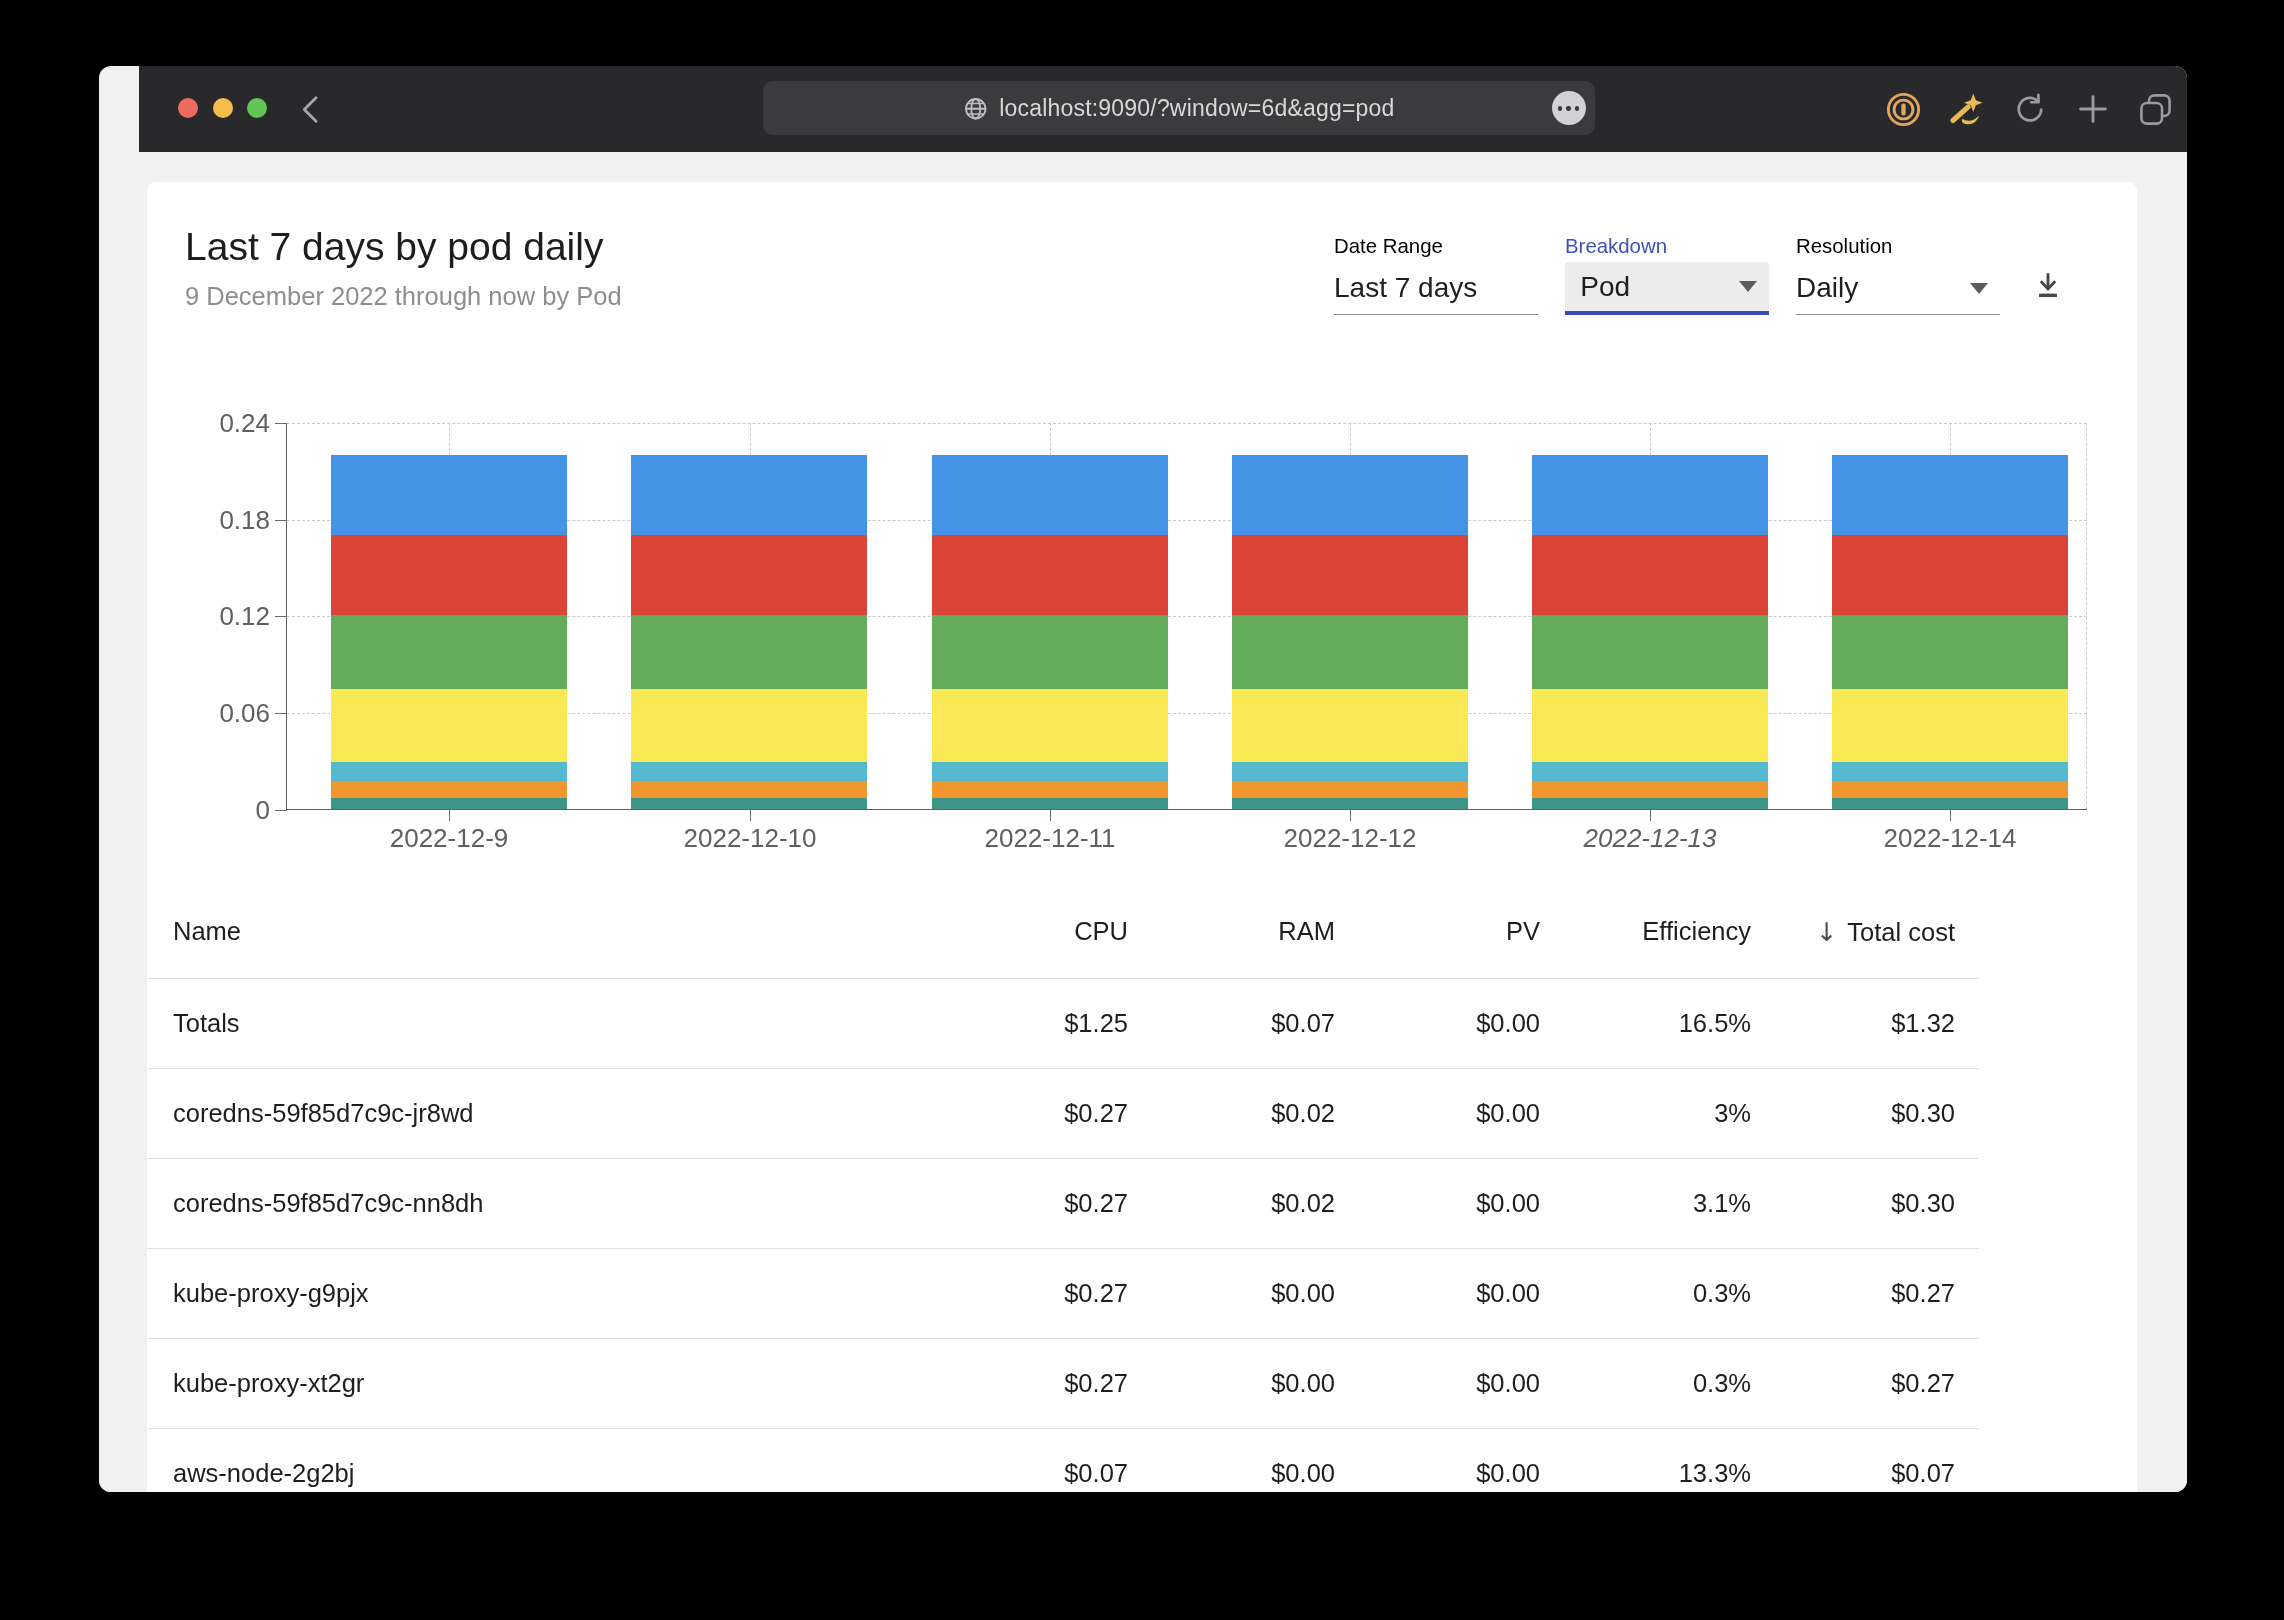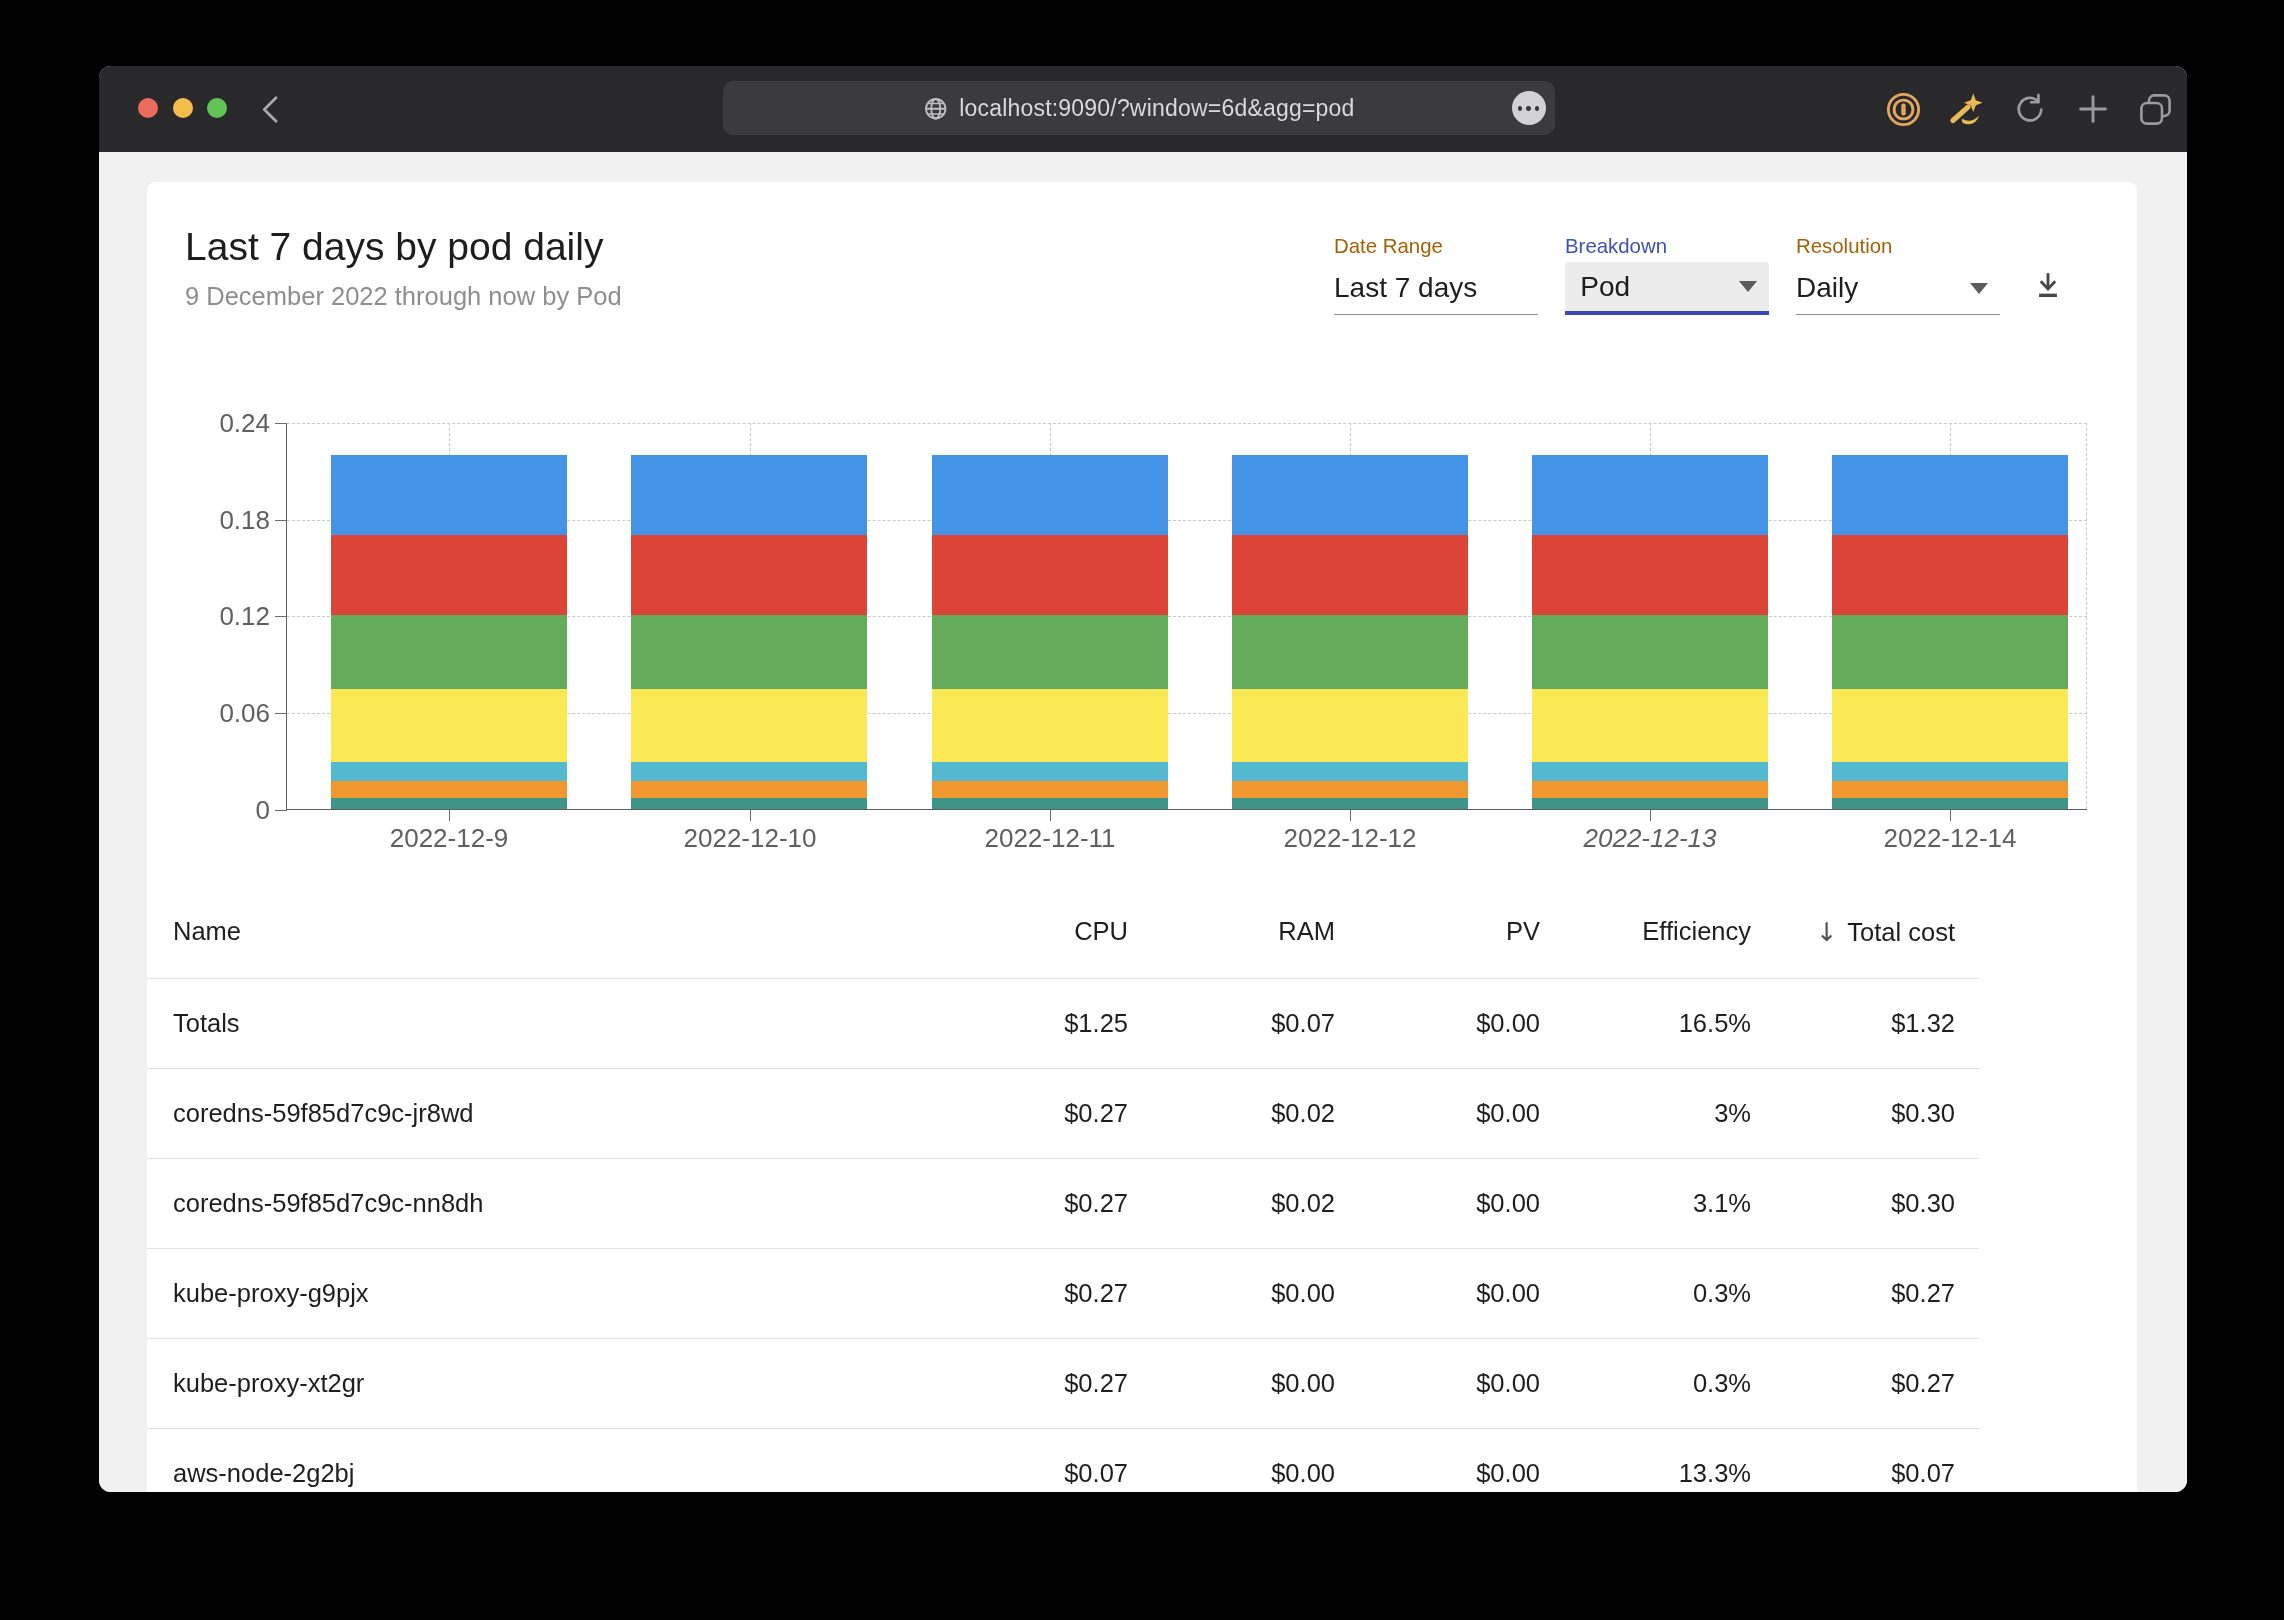--- a/index.html
+++ b/index.html
@@ -3,21 +3,21 @@
 <meta charset="utf-8">
 <style>
   * { box-sizing: border-box; margin: 0; padding: 0; }
   html,body { width: 2284px; height: 1621px; background: #000; overflow: hidden;
     font-family: "Liberation Sans", "DejaVu Sans", sans-serif; }
 
   .window { position: absolute; left: 99px; top: 66px; width: 2088px; height: 1426px;
     border-radius: 12px; overflow: hidden; background: #f1f1f2; }
 
   
-  .titlebar { position: relative; height: 86px; background: #29292b; }
+  .titlebar { position: relative; height: 86px; background: #29292b; margin-left: 40px; }
   .tl { position: absolute; top: 32px; width: 20.4px; height: 20.4px; border-radius: 50%; }
   .tl.close { left: 39px;  background: #ec6a5e; }
   .tl.min   { left: 74px;  background: #f5bd4c; }
   .tl.max   { left: 108px; background: #62c454; }
   .back-btn { position: absolute; left: 155px; top: 25px; width: 34px; height: 37px; }
   .urlbar { position: absolute; left: 624px; top: 15.3px; width: 832px; height: 54px;
     background: #3b3b3e; border-radius: 10.2px; display: flex; align-items: center; justify-content: center; }
   .urlbar .url-text { color: #d9d9da; font-size: 23px; margin-left: 10.2px; letter-spacing: 0.2px; }
   .ellipsis-btn { position: absolute; right: 9.4px; top: 10.2px; width: 34px; height: 34px;
     border-radius: 50%; background: #d2d2d5; display: flex; align-items: center; justify-content: center; gap: 4.3px; }
@@ -28,21 +28,21 @@
   
   .page { position: absolute; top: 86px; left: 0; right: 0; bottom: 0; background: #f1f1f2; margin-top: 10px; }
   .card { position: absolute; left: 48px; top: 20.4px; width: 1990px; height: 1463px;
     background: #fff; border-radius: 8.5px; }
 
   .page-title { position: absolute; left: 38px; top: 43px; font-size: 39px; font-weight: 400; color: #1d1d1d; }
   .page-subtitle { position: absolute; left: 38px; top: 100px; font-size: 25.5px; color: #8e8e8e; }
 
   .controls { position: absolute; left: 1187px; top: 53px; display: flex; align-items: flex-end; }
   .field { width: 204px; margin-right: 27px; display: flex; flex-direction: column; }
-  .field .flabel { font-size: 20.4px; color: #a16207; height: 27px; }
+  .field .flabel { font-size: 20.4px; color: #000000; height: 27px; }
   .field .fvalue-row { height: 53px; display: flex; align-items: center; justify-content: space-between;
     border-bottom: 1.7px solid #8f8f8f; padding-right: 12px; }
   .field .fvalue { font-size: 28px; color: #1e1e1e; }
   .field.focused .flabel { color: #3f51b5; }
   .field.focused .fvalue-row { background: #ececec; border-bottom: 4.3px solid #3a49b5;
     border-radius: 3.4px 3.4px 0 0; padding-left: 15.3px; }
   .caret { width: 0; height: 0; border-left: 9.4px solid transparent; border-right: 9.4px solid transparent;
     border-top: 11px solid #5c5c5c; }
   .dl-btn { width: 41px; height: 41px; margin-bottom: 8.5px; display: flex; align-items: center; justify-content: center; }
 

